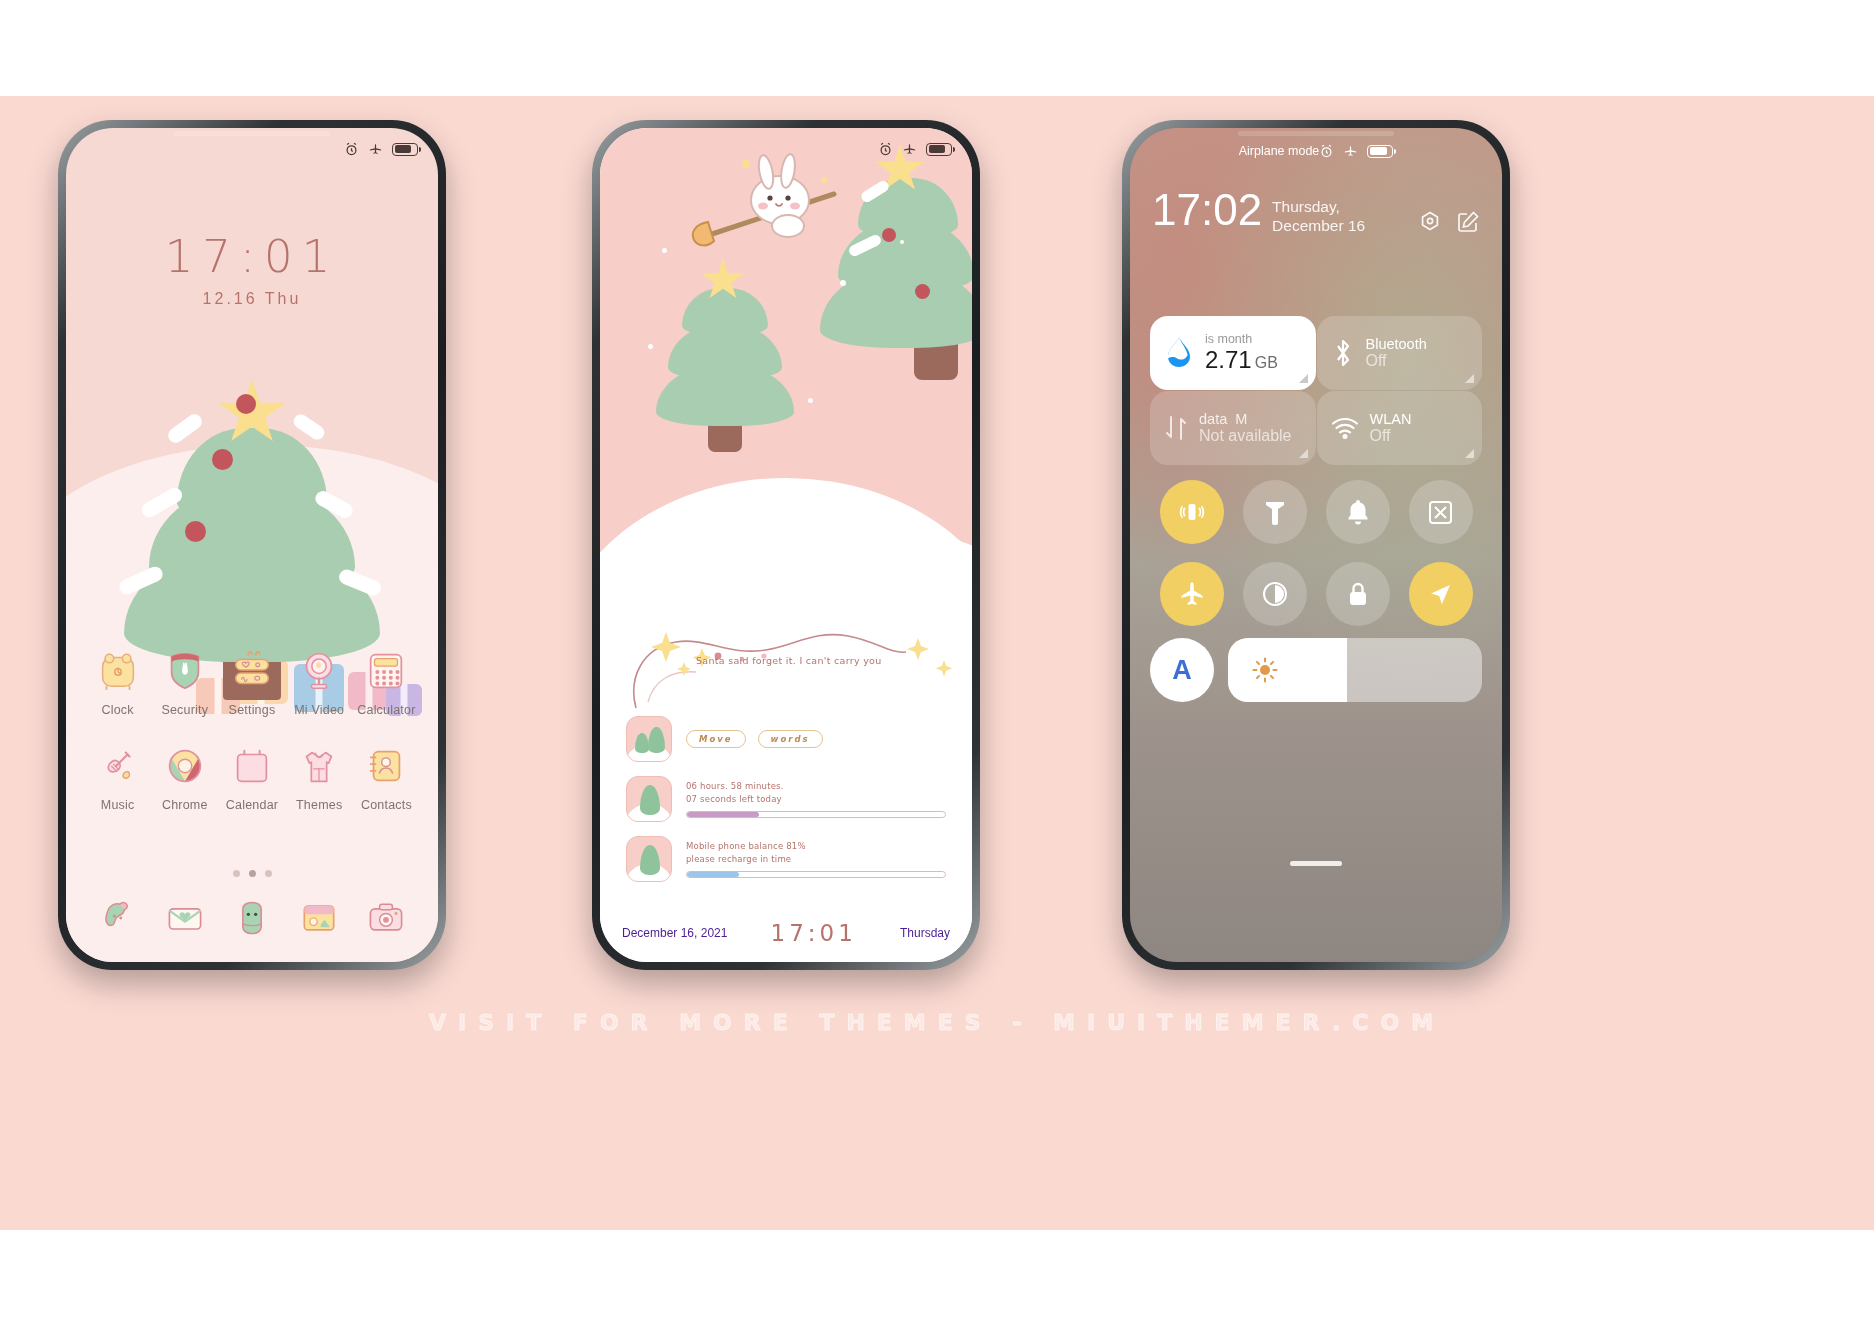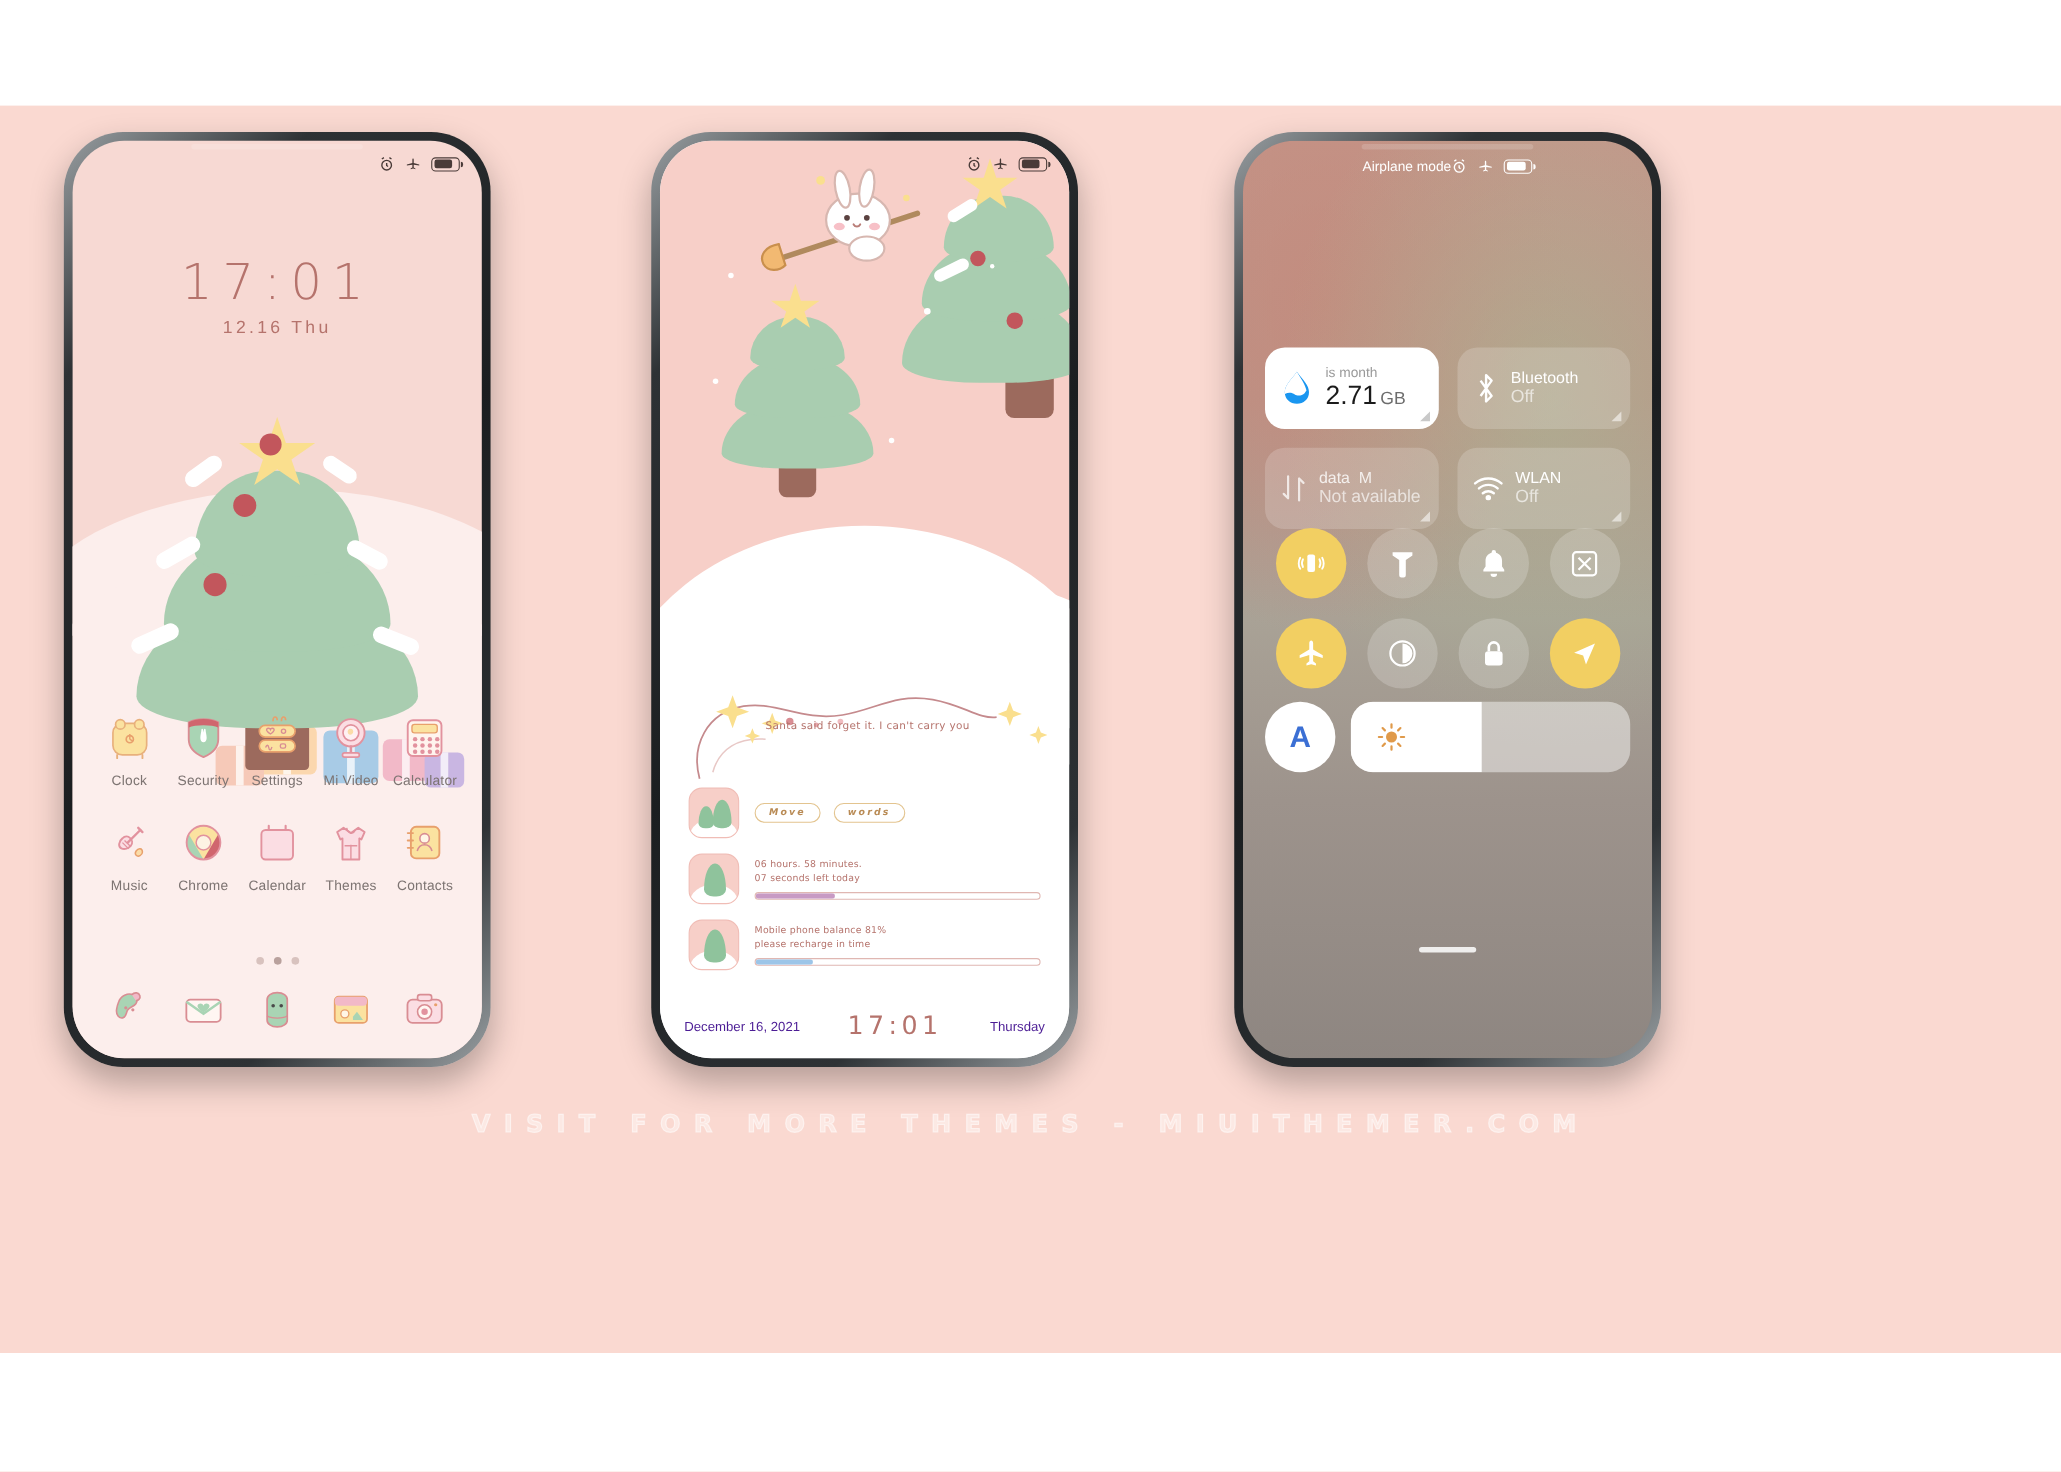--- a/index.html
+++ b/index.html
@@ -187,21 +187,21 @@
   .cc-status .ic{display:flex;align-items:center;gap:9px;}
   .wbatt{width:26px;height:13px;border:1.6px solid #fff;border-radius:4px;position:relative;}
   .wbatt::after{content:"";position:absolute;right:-4px;top:3.5px;width:2.5px;height:5px;background:#fff;border-radius:0 2px 2px 0;}
   .wbatt i{position:absolute;left:1.5px;top:1.5px;bottom:1.5px;width:72%;background:#fff;border-radius:2px;display:block;}
 
   .cc-clockrow{position:absolute;top:60px;left:22px;right:22px;display:flex;align-items:flex-start;gap:10px;z-index:6;}
   .cc-time{font-size:44px;color:#fff;font-weight:300;line-height:1;font-family:"Liberation Sans",sans-serif;}
   .cc-date{font-size:15.5px;color:rgba(255,255,255,.9);line-height:1.2;padding-top:10px;max-width:120px;}
   .cc-acts{margin-left:auto;display:flex;gap:14px;padding-top:22px;}
 
-  .cc-cards{position:absolute;top:188px;left:20px;right:20px;display:grid;grid-template-columns:1fr 1fr;gap:17px;z-index:6;}
+  .cc-cards{position:absolute;top:188px;left:20px;right:20px;display:grid;grid-template-columns:1fr 1fr;gap:1px;z-index:6;}
   .card{
     height:74px;border-radius:18px;padding:11px 14px;position:relative;overflow:hidden;
     display:flex;align-items:center;gap:11px;
     background:rgba(255,255,255,.18);
   }
   .card.white{background:#fff;}
   .card .ctext{min-width:0;}
   .card .ct1{font-size:14.5px;color:#fff;line-height:1.15;white-space:nowrap;}
   .card .ct2{font-size:16px;color:rgba(255,255,255,.65);}
   .card.white .ct1{color:#9a9a9a;font-size:12.5px;}
@@ -620,20 +620,34 @@
             </svg>
           <svg width="15" height="15" viewBox="0 0 24 24" fill="#fff">
               <path d="M21 12l-8-2.2V5.2c0-.9-.5-1.7-1-1.7s-1 .8-1 1.7v4.6L3 12v1.6l8-1.2v4l-2.4 1.3v1.2L12 18l3.4 1v-1.2L13 16.4v-4l8 1.2z"></path>
             </svg>
           <span class="wbatt">
               <i></i>
             </span>
         </span>
       </div>
 
+      <div class="cc-clockrow">
+        <div class="cc-time">17:02</div>
+        <div class="cc-date">Thursday, December 16</div>
+        <div class="cc-acts">
+          <svg width="24" height="24" viewBox="0 0 24 24" fill="none" stroke="rgba(255,255,255,.92)" stroke-width="1.7">
+              <path d="M12 2.6l7.4 4.3v8.2L12 19.4 4.6 15.1V6.9z"></path>
+              <circle cx="12" cy="11" r="2.6"></circle>
+            </svg>
+          <svg width="24" height="24" viewBox="0 0 24 24" fill="none" stroke="rgba(255,255,255,.92)" stroke-width="1.7">
+              <path d="M20 13v6.2A1.8 1.8 0 0118.2 21H4.8A1.8 1.8 0 013 19.2V5.8A1.8 1.8 0 014.8 4H11"></path>
+              <path d="M17.5 2.5l4 4L12 16l-4.6 1 1-4.6z"></path>
+            </svg>
+        </div>
+      </div>
 
       <div class="cc-cards">
         <div class="card white">
           <svg width="30" height="34" viewBox="0 0 30 34">
               <path d="M15 2C9 10 4 14.5 4 20.5 4 26.8 8.9 31 15 31s11-4.2 11-10.5C26 14.5 21 10 15 2z" fill="#1a96f0"></path>
               <path d="M15 2C9 10 4 14.5 4 20.5c0 .6 0 1.2.1 1.7 3-1.6 6.5-1.4 9 .4 2.2 1.6 6.5 1.4 8.9-1.2.6-.7 1.2-1.5 1.7-2.3C22.4 13.5 19 8.7 15 2z" fill="#fff"></path>
             </svg>
           <div class="ctext">
             <div class="ct1"><span>is month</span></div>
             <div><span class="data-val">2.71</span><span class="data-unit">GB</span></div>

